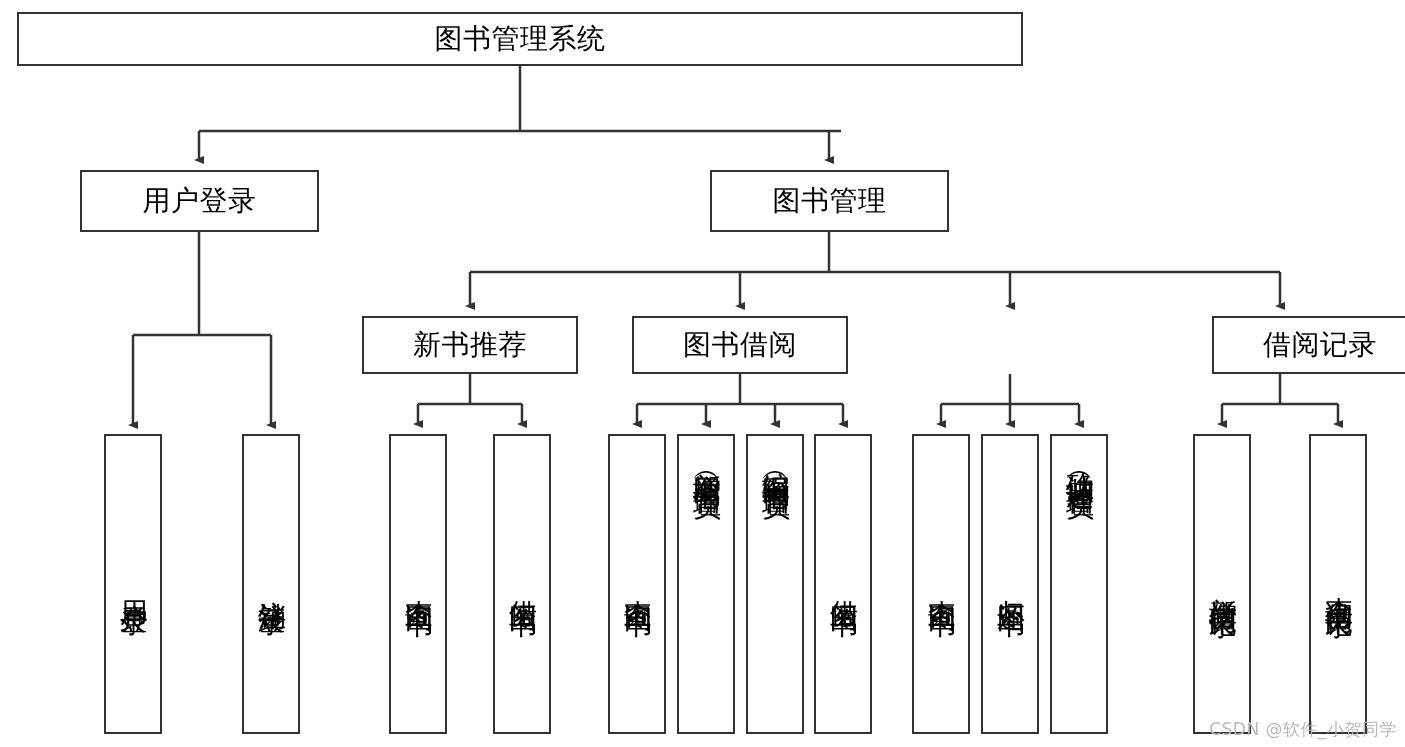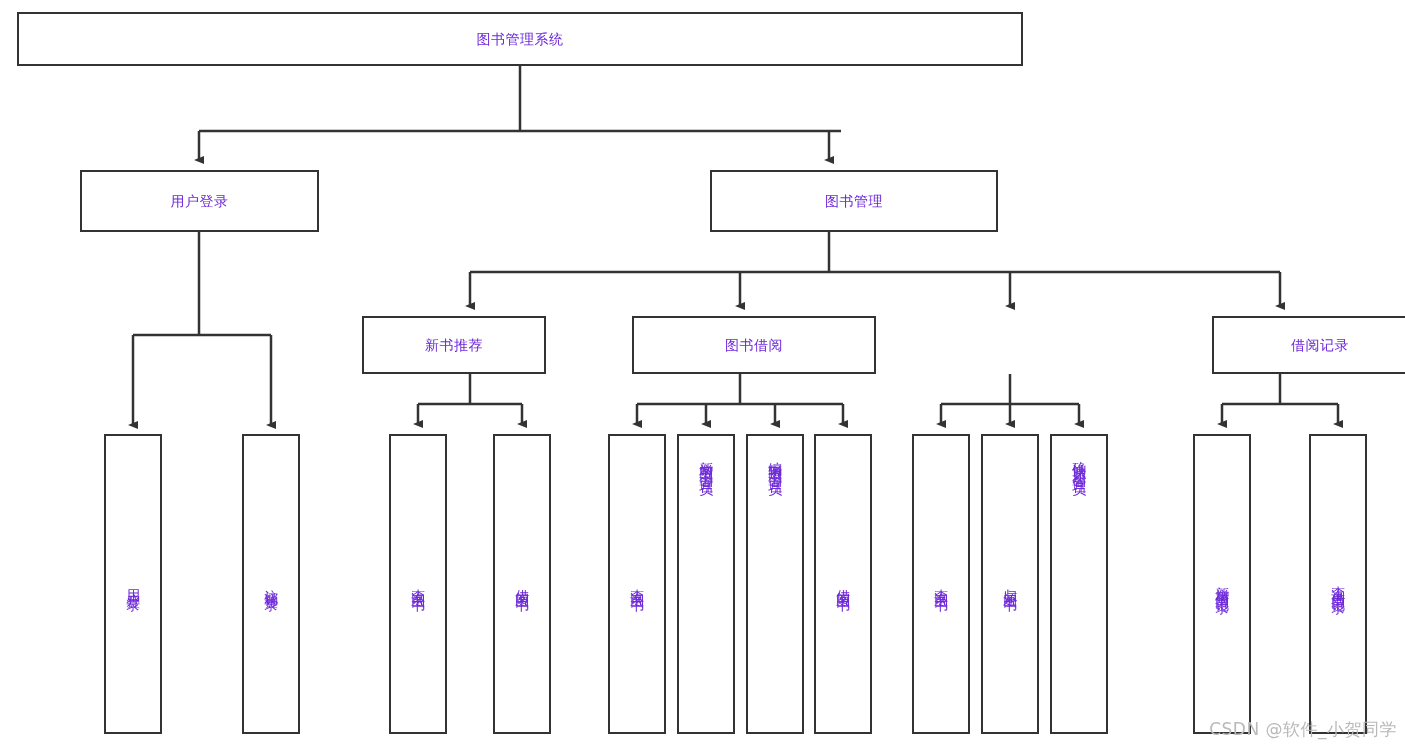--- a/index.html
+++ b/index.html
@@ -30,22 +30,22 @@
     position: absolute;
     box-sizing: border-box;
     background: #ffffff;
     border: 2px solid #333333;
     display: flex;
     align-items: center;
     justify-content: center;
     z-index: 2;
   }
   .node .label {
-    color: #6d28d9;
-    font-size: 14px;
+    color: #000000;
+    font-size: 28px;
     line-height: 1.3;
     text-align: center;
     white-space: pre;
     letter-spacing: 0.5px;
   }
   .node.vertical .label {
     writing-mode: vertical-rl;
     text-orientation: upright;
     letter-spacing: 3px;
     line-height: 1.1;
@@ -126,28 +126,28 @@
     </g>
   </svg>
 
   <div class="node" style="left:17px; top:12px; width:1006px; height:54px;">
     <span class="label">图书管理系统</span>
   </div>
 
   <div class="node" style="left:80px; top:170px; width:239px; height:62px;">
     <span class="label">用户登录</span>
   </div>
-  <div class="node" style="left:710px; top:170px; width:288px; height:62px;">
+  <div class="node" style="left:710px; top:170px; width:239px; height:62px;">
     <span class="label">图书管理</span>
   </div>
 
-  <div class="node" style="left:362px; top:316px; width:184px; height:58px;">
+  <div class="node" style="left:362px; top:316px; width:216px; height:58px;">
     <span class="label">新书推荐</span>
   </div>
-  <div class="node" style="left:632px; top:316px; width:244px; height:58px;">
+  <div class="node" style="left:632px; top:316px; width:216px; height:58px;">
     <span class="label">图书借阅</span>
   </div>
   <div class="node" style="left:1172px; top:316px; width:216px; height:58px;margin-left:40px;">
     <span class="label">借阅记录</span>
   </div>
 
   <div class="node vertical centered" style="left:104px; top:434px; width:58px; height:300px;">
     <span class="label">用户登录</span>
   </div>
   <div class="node vertical centered" style="left:242px; top:434px; width:58px; height:300px;">

